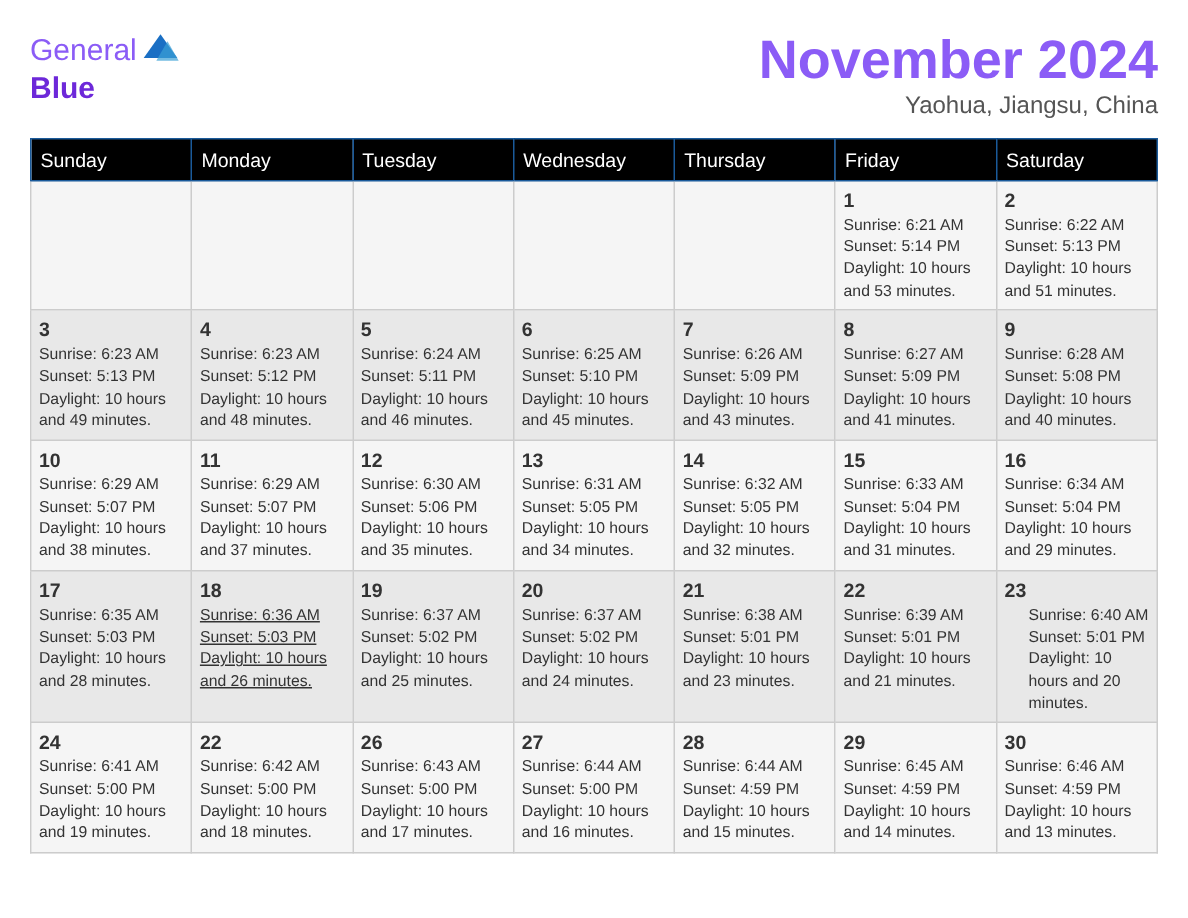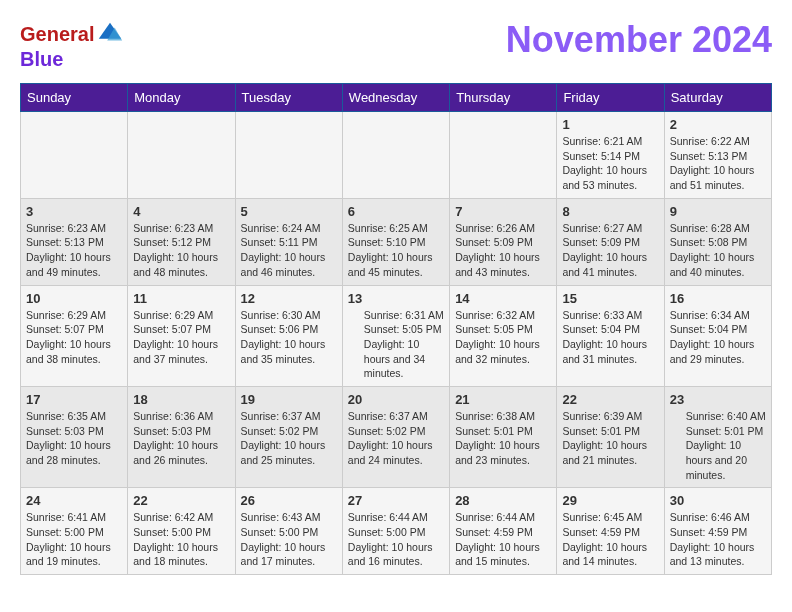--- a/index.html
+++ b/index.html
@@ -26,21 +26,21 @@
       flex-direction: column;
       align-items: flex-start;
     }
     .logo-text {
       display: flex;
       align-items: center;
       font-size: 22px;
       font-weight: bold;
       color: #333;
     }
-    .logo-general { color: #b91c1c; font-weight: bold; font-size: 20px; }
+    .logo-general { color: #8b5cf6; font-weight: normal; font-size: 20px; }
     .logo-blue { color: #6d28d9; font-weight: bold; font-size: 20px; }
     .logo-icon {
       width: 28px;
       height: 28px;
       margin-left: 2px;
     }
     .title-block {
       text-align: right;
     }
     .month-title {
@@ -53,21 +53,21 @@
       font-size: 16px;
       color: #555;
       margin-top: 2px;
     }
     .calendar {
       width: 100%;
       border-collapse: collapse;
       border: 1px solid #ccc;
     }
     .calendar th {
-      background: #4c1d95;
+      background: #000000;
       color: #fff;
       text-align: left;
       padding: 6px 6px;
       font-size: 13px;
       border: 1px solid #1a5a9a;
       font-weight: normal;
     }
     .calendar td {
       border: 1px solid #ccc;
       vertical-align: top;
@@ -112,20 +112,21 @@
         <span class="logo-general">General</span>
         <svg class="logo-icon" viewBox="0 0 30 30">
           <polygon points="15,3 27,20 3,20" fill="#1a6fc4"></polygon>
           <polygon points="20,8 28,22 12,22" fill="#3a9fd5" opacity="0.7"></polygon>
         </svg>
       </div>
       <span class="logo-blue">Blue</span>
     </div>
     <div class="title-block">
       <div class="month-title">November 2024</div>
+      <div class="location">Yaohua, Jiangsu, China</div>
     </div>
   </div>
 
   <table class="calendar">
     <thead>
       <tr>
       <th>Sunday</th>
           <th>Monday</th>
           <th>Tuesday</th>
           <th>Wednesday</th>
@@ -212,21 +213,21 @@
 Daylight: 10 hours and 37 minutes.</div>
           </td>
           <td>
             <span class="day-num">12</span>
             <div class="day-info" style="white-space: pre-line;">Sunrise: 6:30 AM
 Sunset: 5:06 PM
 Daylight: 10 hours and 35 minutes.</div>
           </td>
           <td>
             <span class="day-num">13</span>
-            <div class="day-info" style="white-space: pre-line; margin-left: 16px;">Sunrise: 6:31 AM
+            <div class="day-info" style="white-space: pre-line;">Sunrise: 6:31 AM
 Sunset: 5:05 PM
 Daylight: 10 hours and 34 minutes.</div>
           </td>
           <td>
             <span class="day-num">14</span>
             <div class="day-info" style="white-space: pre-line;">Sunrise: 6:32 AM
 Sunset: 5:05 PM
 Daylight: 10 hours and 32 minutes.</div>
           </td>
           <td>
@@ -244,21 +245,21 @@
         </tr>
         <tr>
           <td>
             <span class="day-num">17</span>
             <div class="day-info" style="white-space: pre-line;">Sunrise: 6:35 AM
 Sunset: 5:03 PM
 Daylight: 10 hours and 28 minutes.</div>
           </td>
           <td>
             <span class="day-num">18</span>
-            <div class="day-info" style="white-space: pre-line;">Sunrise: 6:36 AM
+            <div class="day-info" style="white-space: pre-line; text-decoration: underline;">Sunrise: 6:36 AM
 Sunset: 5:03 PM
 Daylight: 10 hours and 26 minutes.</div>
           </td>
           <td>
             <span class="day-num">19</span>
             <div class="day-info" style="white-space: pre-line;">Sunrise: 6:37 AM
 Sunset: 5:02 PM
 Daylight: 10 hours and 25 minutes.</div>
           </td>
           <td>

